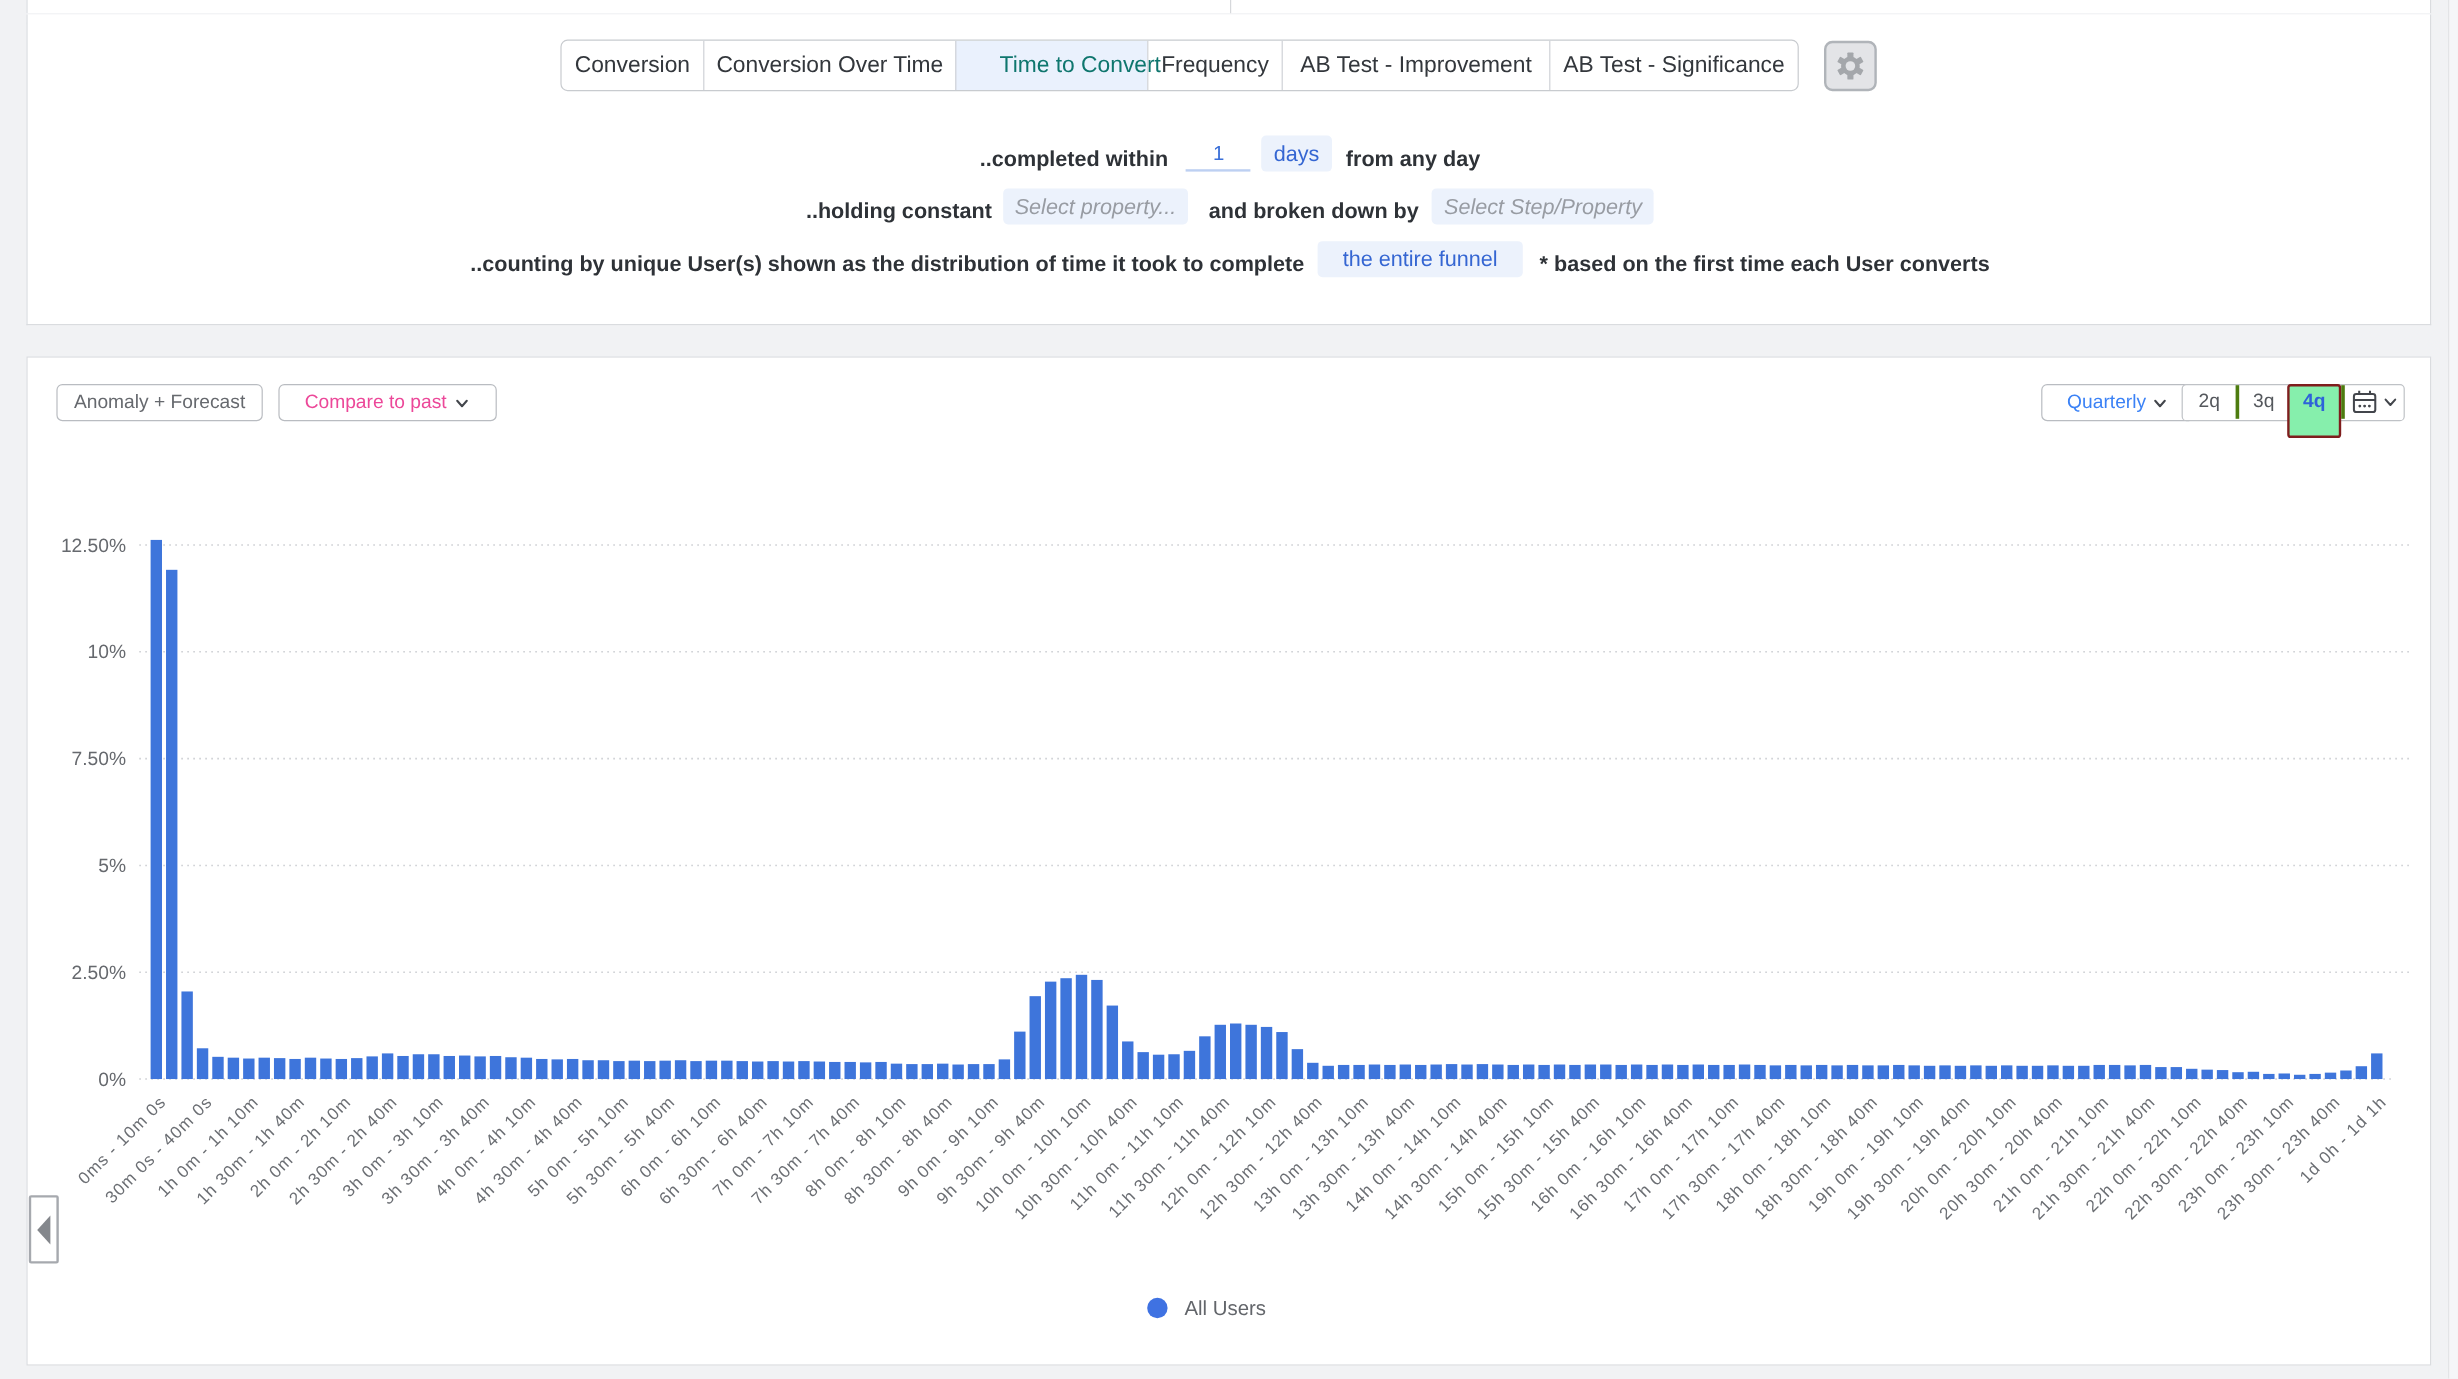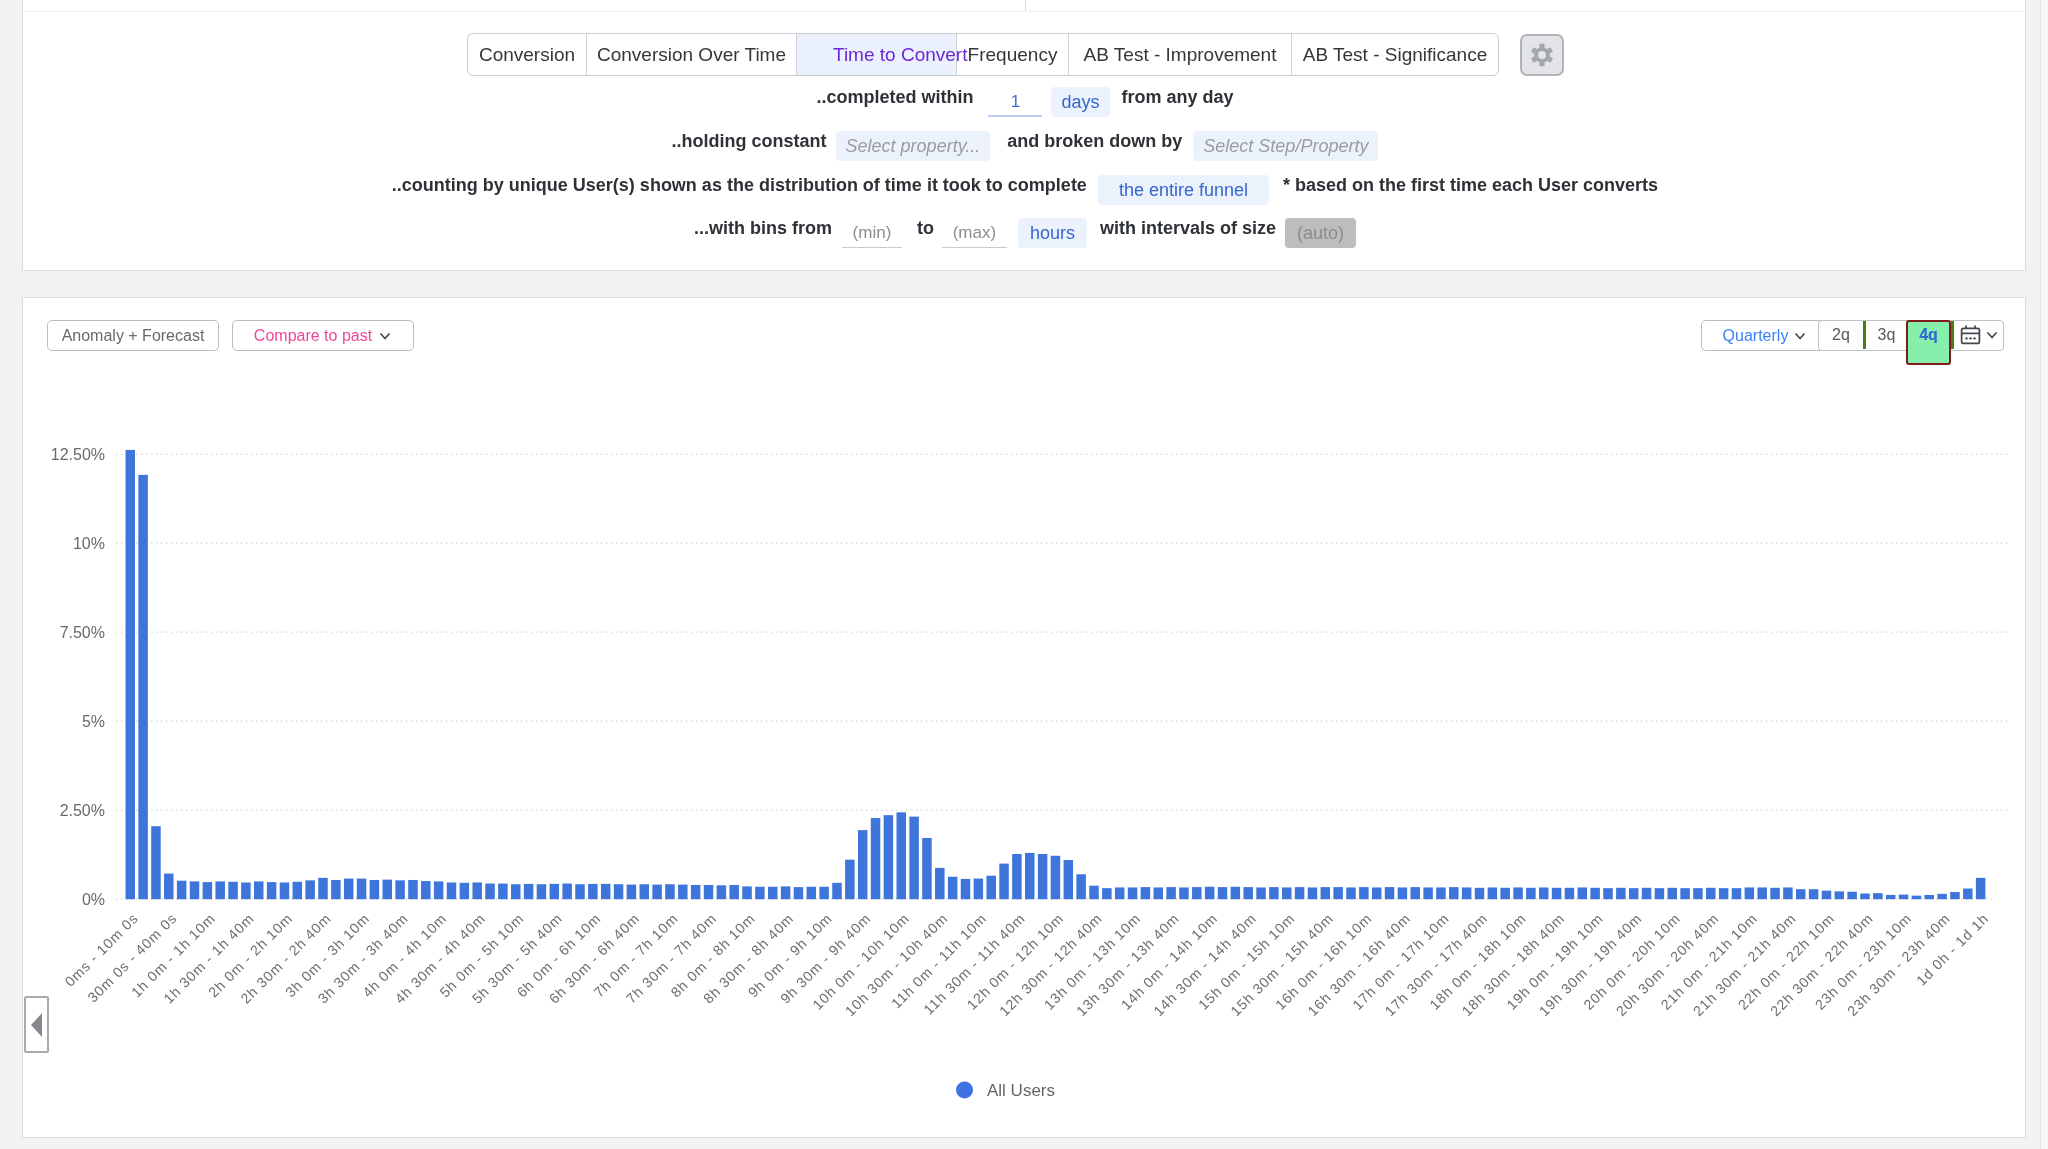--- a/index.html
+++ b/index.html
@@ -6,24 +6,24 @@
 #scrolltrack { position:absolute; right:0; top:0; width:8px; height:1149px; background:#f5f6f8; border-left:1px solid #e3e4e6; }
 #topstrip { position:absolute; left:22px; top:0; width:2004px; height:11px; background:#fff; border-left:1px solid #dadcdf; border-right:1px solid #dadcdf; }
 #topstrip .vdiv { position:absolute; left:1002px; top:0; width:1px; height:11px; background:#d6d8db; }
 #dash { position:absolute; left:22px; top:9px; width:2004px; height:4px; }
 #card1 { top:12px; height:259px; border-top:none; }
 #card2 { top:297px; height:841px; }
 
 #tabs { position:absolute; left:444px; top:21px; height:43px; display:flex; border:1px solid #c8cbcf; border-radius:6px; background:#fff; overflow:hidden; }
 #tabs .tab { height:41px; line-height:41px; text-align:center; font-size:19px; color:#33373c; border-left:1px solid #cfd2d6; white-space:nowrap; }
 #tabs .tab:first-child { border-left:none; }
-#tabs .tab.sel { background:#eaf1fd; color:#6d28d9;padding-left:36px; }
+#tabs .tab.sel { background:#eaf1fd; color:#0f766e;padding-left:36px; }
 #gearbtn { position:absolute; left:1497px; top:22px; width:44px; height:42px; background:#e3e4e7; border:2px solid #b0b4b9; border-radius:7px; display:flex; align-items:center; justify-content:center; }
 
-.srow { position:absolute; left:0; width:2004px; height:32px; display:flex; justify-content:center; align-items:flex-start; font-size:18px; font-weight:bold; color:#2e3237; white-space:nowrap; }
+.srow { position:absolute; left:0; width:2004px; height:32px; display:flex; justify-content:center; align-items:flex-end; font-size:18px; font-weight:bold; color:#2e3237; white-space:nowrap;margin-top:24px; }
 .chip { font-weight:normal; background:#ecf2fc; color:#3566d2; border-radius:4px; height:30px; line-height:30px; padding:0 10px; }
 .chip.ph { color:#989ca3; font-style:italic; font-weight:normal; }
 .chip.grey { background:#bcbdbf; color:#8b8c8e; font-weight:normal; }
 .inp { font-weight:normal; color:#8a8e94; border-bottom:1.5px solid #c9cbce; height:30px; line-height:30px; text-align:center; font-size:17px; }
 .inp.blue { color:#3a6fd8; border-bottom:2px solid #bdd0f2; }
 
 .btn { position:absolute; top:22px; height:31px; border:1.5px solid #b9bcc1; border-radius:5px; background:#fff; display:flex; align-items:center; justify-content:center; font-size:16px; font-weight:normal; }
 #btn-af { left:24px; width:172px; color:#66696e; }
 #btn-cmp { left:209px; width:182px; color:#ec4899; gap:6px; }
 #btn-q { left:1678px; width:128px; color:#3b82f6; gap:5px; }
@@ -83,35 +83,20 @@
     <span>* based on the first time each User converts</span>
   </div>
   <div class="srow" style="top:119px;">
     <span>..holding constant</span>
       <span style="width:9px;"></span>
     <span class="chip ph">Select property...</span>
       <span style="width:17px;"></span>
     <span>and broken down by</span>
       <span style="width:11px;"></span>
     <span class="chip ph">Select Step/Property</span>
-  </div>
-  <div class="srow" style="top:206px;">
-    <span>...with bins from</span>
-      <span style="width:10px;"></span>
-    <span class="inp" style="width:60px;">(min)</span>
-      <span style="width:15px;"></span>
-    <span>to</span>
-      <span style="width:8px;"></span>
-    <span class="inp" style="width:65px;">(max)</span>
-      <span style="width:11px;"></span>
-    <span class="chip" style="padding:0 12px;">hours</span>
-      <span style="width:13px;"></span>
-    <span>with intervals of size</span>
-      <span style="width:9px;"></span>
-    <span class="chip grey" style="padding:0 12px;">(auto)</span>
   </div>
 </div>
 <div id="card2" class="card">
   <svg width="2004" height="841" viewBox="0 0 2004 841" style="position:absolute;left:0;top:0;font-family:'Liberation Sans',sans-serif;">
       <line x1="93" y1="601.2" x2="1973" y2="601.2" stroke="#d2d4d8" stroke-width="1.3" stroke-dasharray="1.5 3.5"></line>
       <text x="82" y="606.7" text-anchor="end" font-size="16" fill="#66696e">0%</text>
       <line x1="93" y1="512.2" x2="1985" y2="512.2" stroke="#d2d4d8" stroke-width="1.3" stroke-dasharray="1.5 3.5"></line>
       <text x="82" y="517.7" text-anchor="end" font-size="16" fill="#66696e">2.50%</text>
       <line x1="93" y1="423.2" x2="1985" y2="423.2" stroke="#d2d4d8" stroke-width="1.3" stroke-dasharray="1.5 3.5"></line>
       <text x="82" y="428.7" text-anchor="end" font-size="16" fill="#66696e">5%</text>

